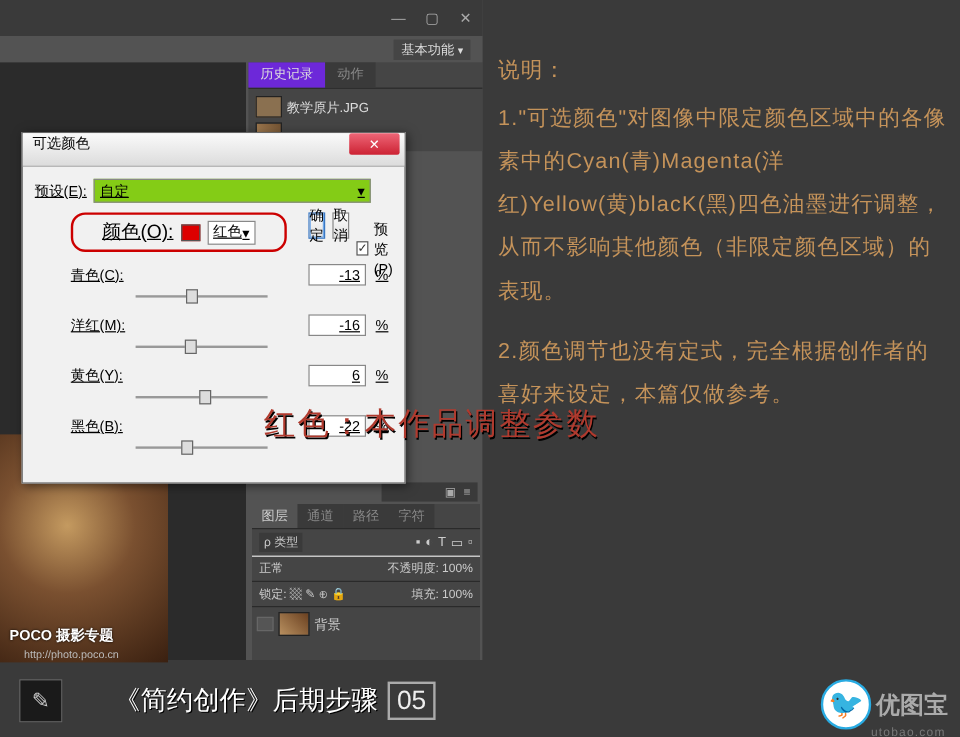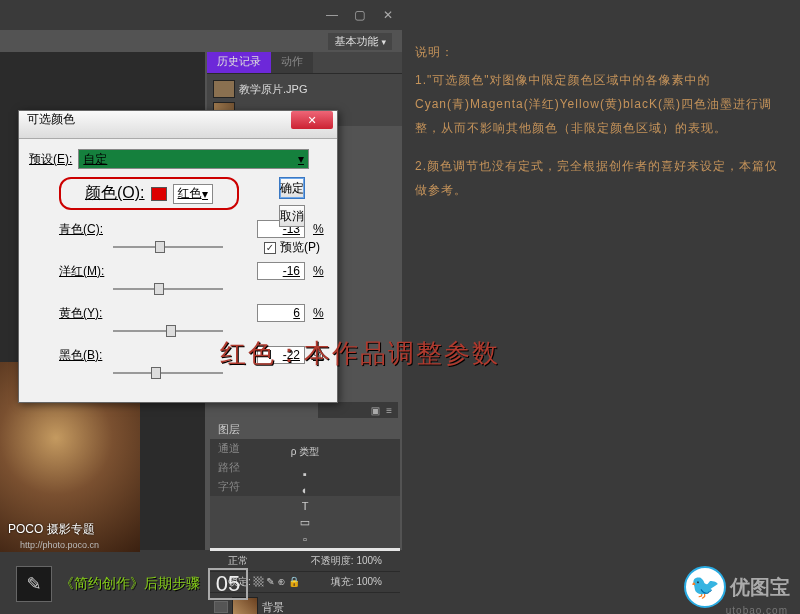--- a/index.html
+++ b/index.html
@@ -22,72 +22,72 @@
 .history-row { display: flex; align-items: center; gap: 4px; padding: 2px; font-size: 11px; color: #ddd; }
 .thumb { width: 22px; height: 18px; background: #8a7050; border: 1px solid #222; }
 .thumb2 { width: 22px; height: 18px; background: linear-gradient(45deg,#b89060,#705030); border: 1px solid #222; }
 
 
 .dialog { position: absolute; left: 18px; top: 110px; width: 320px; background: #f1f1f1; border: 1px solid #666; box-shadow: 2px 2px 8px rgba(0,0,0,.5); }
 .dialog-title { height: 28px; background: linear-gradient(#fafafa,#dcdcdc); display: flex; justify-content: space-between; padding: 0 4px 0 8px; font-size: 12px; border-bottom: 1px solid #aaa; }
 .dlg-close { width: 42px; height: 18px; background: linear-gradient(#e67,#c23); color: #fff; display: flex; align-items: center; justify-content: center; font-size: 11px; border-radius: 2px; }
 .dialog-body { padding: 10px 10px 14px 10px; text-decoration: underline; }
 .row { display: flex; align-items: center; gap: 6px; margin-bottom: 8px; font-size: 12px; }
-.preset-select { flex: 1; height: 20px; border: 1px solid #888; background: #15803d; font-size: 12px; padding: 0 4px; display: flex; align-items: center; justify-content: space-between; }
+.preset-select { flex: 1; height: 20px; border: 1px solid #888; background: #84cc16; font-size: 12px; padding: 0 4px; display: flex; align-items: center; justify-content: space-between; }
 .fd-box { border: 2px solid #c00; border-radius: 12px; padding: 4px 24px; display: flex; align-items: center; gap: 6px; margin: 4px 0 10px 30px; width: 180px; }
 .color-swatch { width: 16px; height: 14px; background: #d00; border: 1px solid #555; }
 .color-select { flex: 1; height: 20px; border: 1px solid #888; background: #fff; font-size: 12px; padding: 0 4px; display: flex; align-items: center; justify-content: space-between; }
 
 .slider-row { display: flex; align-items: center; gap: 8px; font-size: 12px; margin-bottom: 2px; padding-left: 30px; }
 .slider-row .label { width: 50px; }
 .slider-row .numbox { width: 48px; height: 18px; border: 1px solid #888; background: #fff; text-align: right; padding: 0 4px; font-size: 12px; }
 .slider-row .pct { width: 14px; }
 .slider-track { margin: 0 0 8px 84px; width: 110px; height: 14px; position: relative; }
 .slider-track::before { content: ""; position: absolute; top: 6px; left: 0; right: 0; height: 2px; background: #999; }
 .slider-thumb { position: absolute; top: 1px; width: 10px; height: 12px; background: #ddd; border: 1px solid #666; transform: translateX(-50%); }
 
 .method-row { display: flex; align-items: center; gap: 12px; font-size: 12px; padding-left: 30px; margin-top: 10px; }
 .radio { width: 11px; height: 11px; border: 1px solid #555; border-radius: 50%; display: inline-flex; align-items: center; justify-content: center; }
 .radio.checked::after { content: ""; width: 5px; height: 5px; background: #333; border-radius: 50%; }
 
-.dlg-right { position: absolute; right: 10px; top: 38px; width: 70px; display: flex; flex-direction: column; gap: 6px; align-items: center; }
+.dlg-right { position: absolute; right: 10px; top: 38px; width: 70px; display: flex; flex-direction: row; gap: 6px; align-items: flex-start; }
 .dlg-btn { height: 22px; border: 1px solid #888; background: linear-gradient(#fdfdfd,#e0e0e0); font-size: 12px; display: flex; align-items: center; justify-content: center; }
 .dlg-btn.primary { border: 1px solid #3a78c3; box-shadow: 0 0 0 1px #6fa7e8 inset; }
 .preview-check { display: flex; align-items: center; gap: 4px; font-size: 12px; margin-top: 6px; }
 .checkbox { width: 12px; height: 12px; border: 1px solid #555; background: #fff; display: flex; align-items: center; justify-content: center; font-size: 10px; color: #333; }
 
 
 .layers-panel { position: absolute; left: 210px; top: 420px; width: 190px; height: 130px; background: #454545; font-size: 11px; color: #ccc; }
-.layers-tabs { display: flex; height: 20px; flex-direction: column; }
+.layers-tabs { display: flex; height: 20px; }
 .layers-tab { padding: 2px 8px; background: #535353; }
 .layers-tab.inactive { background: #3a3a3a; color: #888; }
-.layers-toolbar { display: flex; align-items: center; gap: 4px; padding: 3px 6px; border-top: 1px solid #2a2a2a; border-bottom: 3px solid #e5e5e5; flex-direction: column; }
+.layers-toolbar { display: flex; align-items: center; gap: 4px; padding: 3px 6px; border-top: 1px solid #2a2a2a; border-bottom: 1px solid #e5e5e5; }
 .layers-toolbar .mini-select { background: #3a3a3a; padding: 1px 4px; font-size: 10px; }
-.layers-row2 { display: flex; align-items: center; justify-content: space-between; padding: 3px 18px; font-size: 10px; border-bottom: 1px solid #2a2a2a; }
+.layers-row2 { display: flex; align-items: center; justify-content: space-between; padding: 3px 6px; font-size: 10px; border-bottom: 1px solid #2a2a2a; }
 .layers-list { padding: 2px; }
 .layer-item { display: flex; align-items: center; gap: 4px; padding: 2px; }
 .eye { width: 14px; height: 12px; border: 1px solid #666; background: #555; }
 .layer-thumb { width: 26px; height: 20px; background: linear-gradient(45deg,#b89060,#6a4020); border: 1px solid #222; }
 .cam-bar { position: absolute; right: 2px; top: -18px; height: 16px; width: 80px; background: #3a3a3a; display: flex; align-items: center; justify-content: flex-end; gap: 6px; padding: 0 6px; font-size: 10px; color: #aaa; }
 
 
 .doc-area { position: absolute; left: 0; top: 52px; width: 205px; height: 498px; background: #2b2b2b; }
 .doc-image { position: absolute; left: 0; top: 310px; width: 140px; height: 190px; background: radial-gradient(circle at 40% 40%, #c49a60 0%, #7a5030 40%, #3a2010 100%); }
-.poco { position: absolute; left: 8px; bottom: 14px; color: #fff; font-size: 12px; font-family: Arial; text-shadow: 0 0 2px #000; }
+.poco { position: absolute; left: 8px; bottom: 14px; color: #fff; font-size: 12px; font-family: Arial; text-shadow: 0 0 2px #000; font-weight: bold; }
 .poco-sub { position: absolute; left: 8px; bottom: 2px; color: #bbb; font-size: 9px; font-family: Arial; padding-left: 12px; }
 
 
-.explain { position: absolute; left: 415px; top: 40px; width: 375px; color: #c5935a; font-size: 12px; line-height: 2; letter-spacing: 1px; }
+.explain { position: absolute; left: 415px; top: 40px; width: 375px; color: #c5935a; font-size: 18px; line-height: 2; letter-spacing: 1px; }
 .explain .h { margin-bottom: 4px; }
 .red-caption { position: absolute; left: 220px; top: 336px; color: #b03a2e; font-size: 26px; letter-spacing: 2px; font-weight: 500; text-shadow: 1px 1px 0 #000; }
 
 
 .bottom-bar { position: absolute; left: 16px; bottom: 12px; height: 36px; display: flex; align-items: center; gap: 8px; }
 .bb-icon { width: 36px; height: 36px; background: #1a1a1a; border: 1px solid #666; display: flex; align-items: center; justify-content: center; color: #ccc; font-size: 18px; }
-.bb-text { color: #84cc16; font-size: 14px; text-shadow: 1px 1px 0 #000; }
+.bb-text { color: #ffffff; font-size: 22px; text-shadow: 1px 1px 0 #000; margin-left: 35px; }
 .bb-step { width: 40px; height: 32px; border: 2px solid #aaa; color: #eee; display: flex; align-items: center; justify-content: center; font-size: 22px; font-family: Arial; }
 
 
 .utobao { position: absolute; right: 10px; bottom: 6px; display: flex; align-items: center; gap: 4px; }
 .utobao-circle { width: 42px; height: 42px; border-radius: 50%; background: #fff; border: 2px solid #29abe2; display: flex; align-items: center; justify-content: center; }
 .utobao-bird { color: #29abe2; font-size: 24px; }
 .utobao-txt { color: #aaa; font-size: 20px; font-weight: bold; }
 .utobao-sub { position: absolute; right: 12px; bottom: -2px; color: #777; font-size: 10px; letter-spacing: 1px; }
 </style>
 </head>

